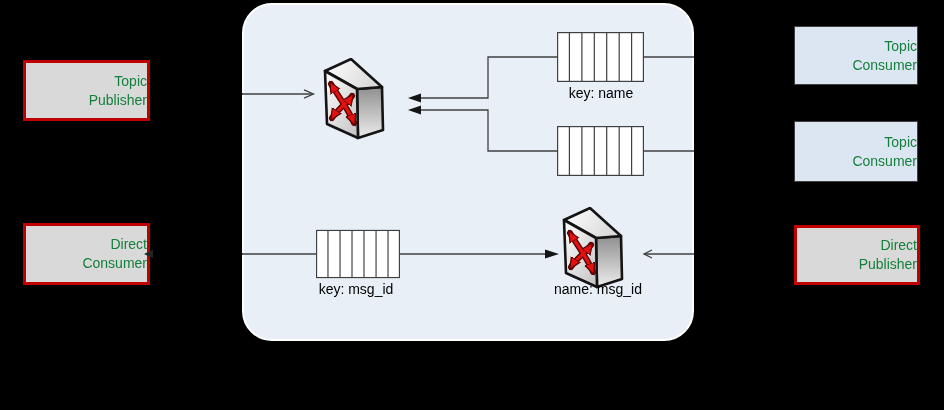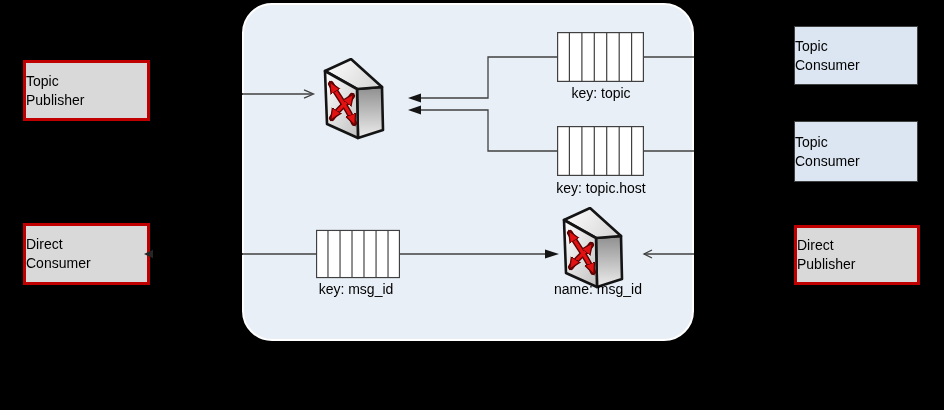--- a/index.html
+++ b/index.html
@@ -8,22 +8,22 @@
     font-family:"Liberation Sans", sans-serif; overflow:hidden;
   }
   #broker {
     position:absolute; left:242px; top:3px; width:452px; height:338px;
     background:#e8eff7; border:2px solid #ffffff; border-radius:30px;
     box-sizing:border-box;
   }
   svg.overlay { position:absolute; left:0; top:0; pointer-events:none; z-index:3; }
   .box {
     position:absolute; box-sizing:border-box; z-index:2;
-    display:flex; flex-direction:column; justify-content:center; align-items:flex-start;
-    font-size:14px; line-height:19px; color:#000000; text-align:center;
+    display:flex; flex-direction:column; justify-content:center; align-items:flex-end;
+    font-size:14px; line-height:19px; color:#15803d; text-align:center;
   }
   .gray { background:#d9d9d9; border:3px solid #c00000; }
   .blue { background:#dce6f2; border:1px solid #404040; }
   #tp  { left:23px;  top:60px;  width:127px; height:61px; }
   #dc  { left:23px;  top:223px; width:127px; height:62px; }
   #tc1 { left:794px; top:26px;  width:124px; height:59px; }
   #tc2 { left:794px; top:121px; width:124px; height:61px; }
   #dp  { left:794px; top:225px; width:126px; height:60px; }
   .lbl {
     position:absolute; z-index:4; font-size:14px; line-height:18px;
@@ -131,17 +131,16 @@
 
     <use href="#exchSym" x="321" y="58" width="66" height="86"></use>
     <use href="#exchSym" x="560" y="207" width="66" height="86"></use>
   </svg>
 
   <div class="lbl" id="exch1lbl">
   </div>
   <div class="lbl" id="exch2lbl">
     <div>name: msg_id</div>
   </div>
-  <div class="lbl" id="q1lbl">key: topic</div>
-  <div class="lbl" id="q2lbl">key: topic.host</div>
+  <div class="lbl" id="q1lbl">key: name</div>
   <div class="lbl" id="q3lbl">key: msg_id</div>
 
 </div>
 
 </body></html>

